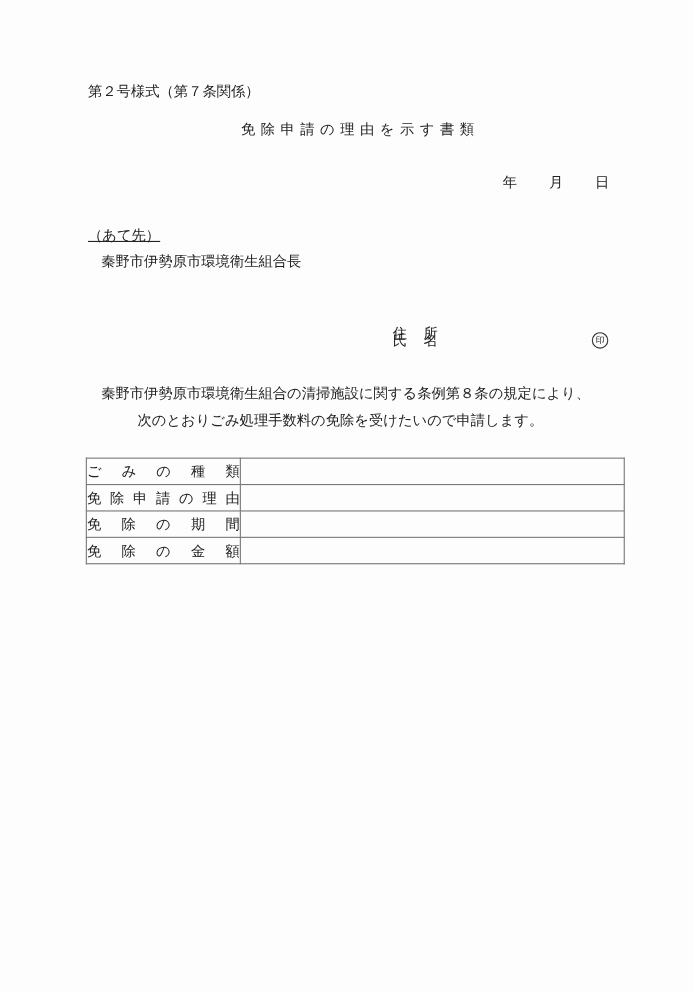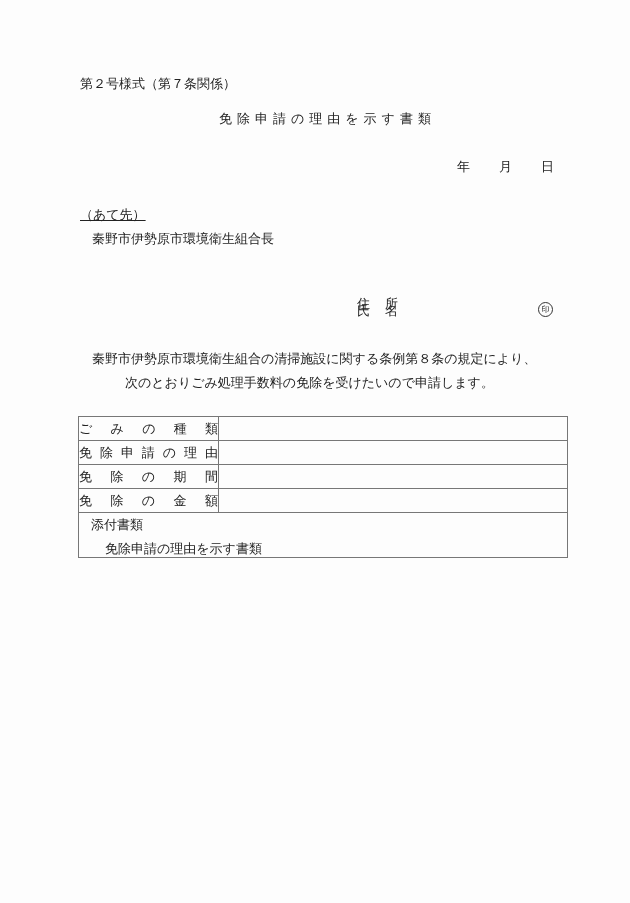--- a/index.html
+++ b/index.html
@@ -97,20 +97,14 @@
       <div class="spread">
         <span>免</span>
         <span>除</span>
         <span>の</span>
         <span>金</span>
         <span>額</span>
       </div>
     </td>
     <td></td>
   </tr>
-  <tr>
-    <td class="attach" colspan="2">
-      <div class="attach-title">添付書類</div>
-      <div class="attach-item">免除申請の理由を示す書類</div>
-    </td>
-  </tr>
 </tbody>
   </table>
 
 </body></html>

